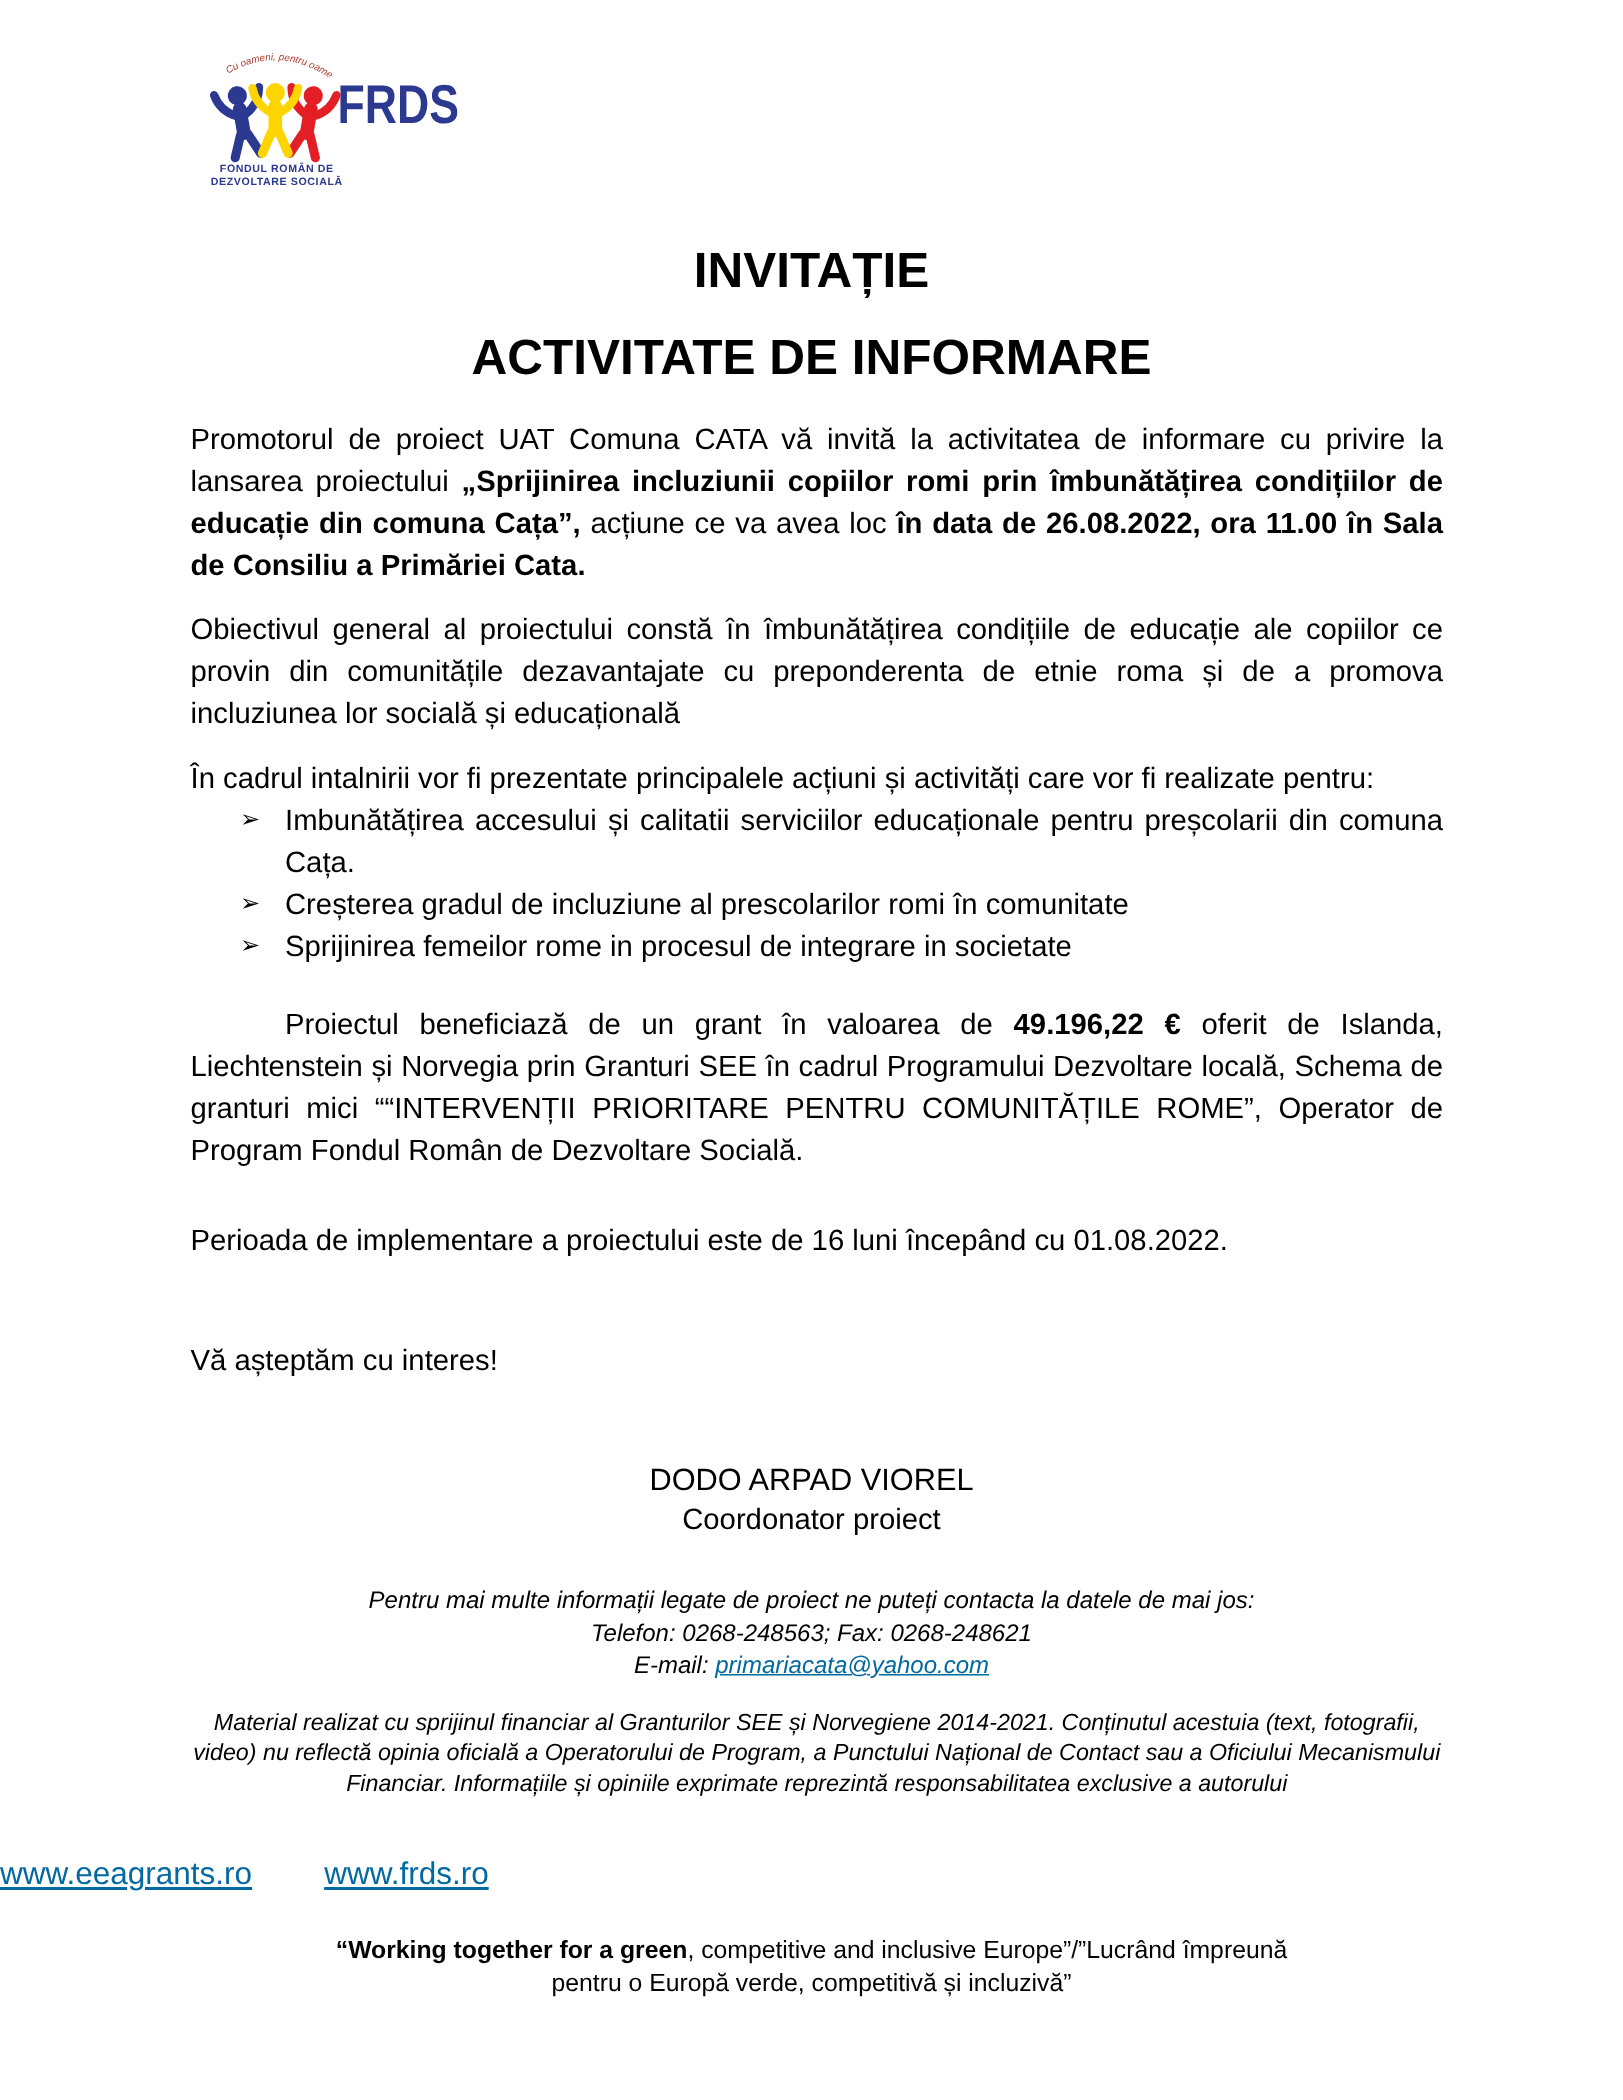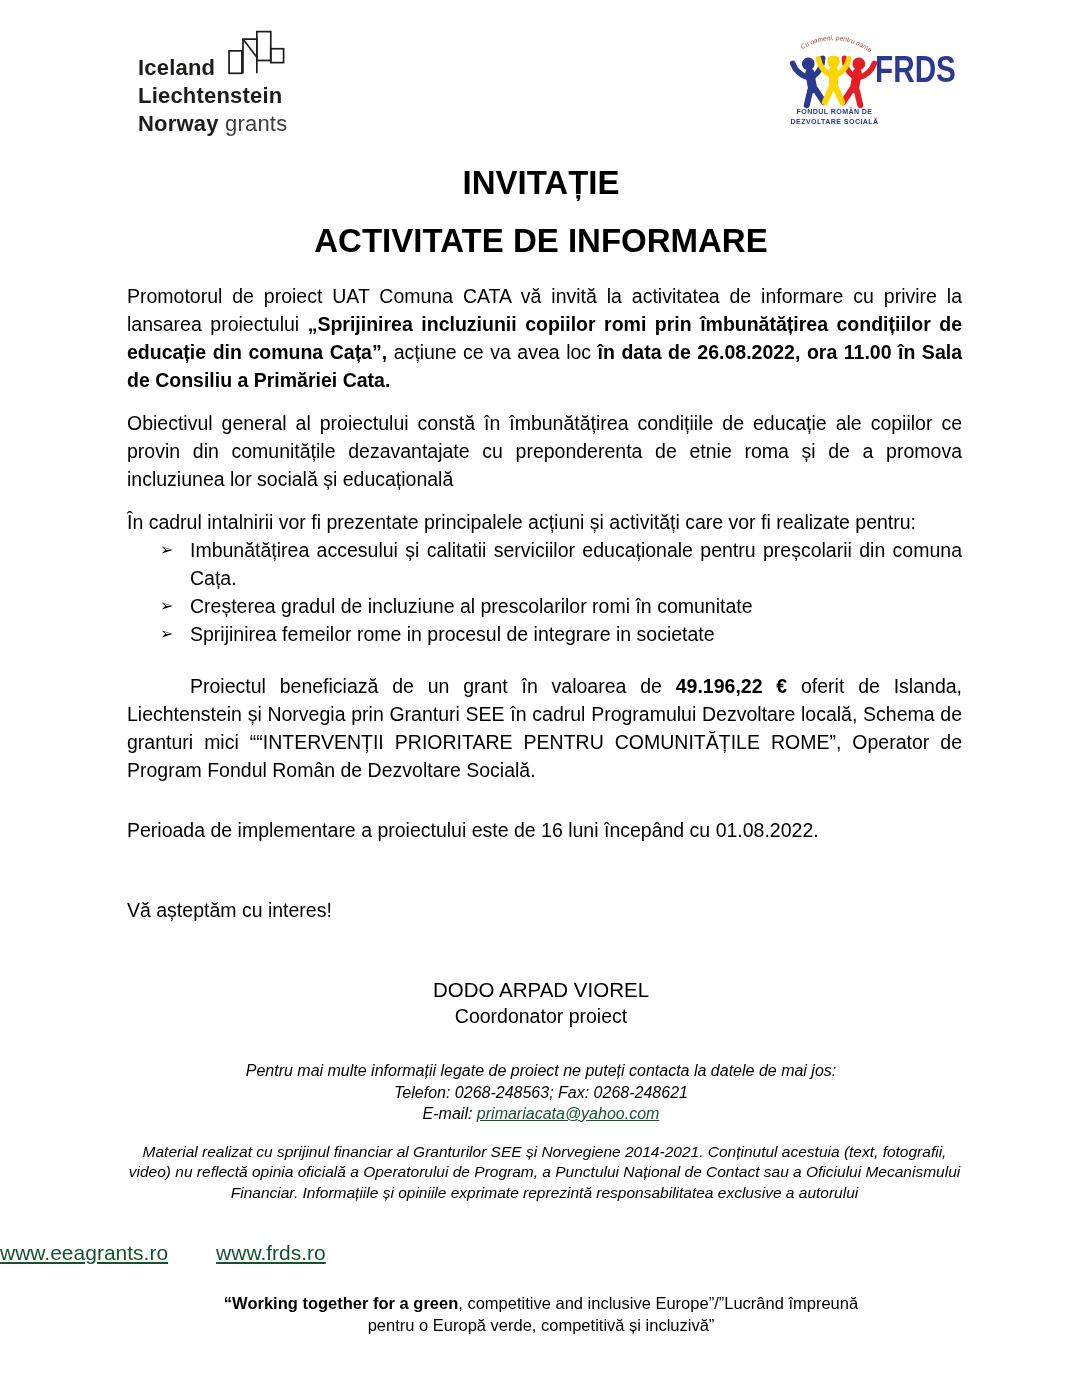--- a/index.html
+++ b/index.html
@@ -35,53 +35,35 @@
   ul.arrow-list .li-text { flex: 1; text-align: justify; }
   .p4 { margin-top: 24px !important; text-indent: 63px; }
   .p5 { margin-top: 32px !important; }
   .closing { margin-top: 52px !important; text-align: left !important; }
   
   .signature { text-align: center; margin-top: 52px; }
   .sig-name { font-size: 20.5px; line-height: 27px; }
   .sig-role { font-size: 19.5px; line-height: 27px; }
   
   .contact { text-align: center; font-style: italic; font-size: 16px; line-height: 21.5px; margin-top: 30px; }
-  a.link { color: #14532d; text-decoration: underline; cursor: pointer; }
+  a.link { color: #0369a1; text-decoration: underline; cursor: pointer; }
   .disclaimer {
     text-align: center; font-style: italic; font-size: 15.5px; line-height: 20.5px;
     margin: 17px 118px 0 125px;
   }
   .weblinks { display: flex; justify-content: flex-start; gap: 48px; margin-top: 38px; font-size: 21px; }
   .quote { text-align: center; font-size: 16.5px; line-height: 22px; margin: 27px auto 0 auto; max-width: 680px; }
 </style>
 </head>
 <body>
 
 <div class="page">
 
   <div class="header">
 
-    <div class="eea-logo">
-      <span class="eea-icon">
-        <svg width="62" height="46" viewBox="0 0 58 42">
-          <g fill="none" stroke="#1d1d1b" stroke-width="1.6">
-            <rect x="1" y="19" width="12" height="21"></rect>
-            <polyline points="14,40 14,8 27,8 27,40"></polyline>
-            <line x1="14" y1="8" x2="27" y2="25"></line>
-            <rect x="27" y="1" width="13" height="27"></rect>
-            <rect x="40" y="17" width="12" height="13"></rect>
-          </g>
-        </svg>
-      </span>
-      <div class="eea-lines">
-        <div>Iceland</div>
-        <div>Liechtenstein</div>
-        <div><span>Norway</span> <span class="grants">grants</span></div>
-      </div>
-    </div>
 
     <div class="frds-logo">
       <svg width="172" height="100" viewBox="0 0 170 98">
         <defs>
           <path id="arcPath" d="M 10 21 Q 45 -2 80 21"></path>
           <g id="person" fill="none" stroke="currentColor" stroke-linecap="round">
             <circle cx="0" cy="0" r="6.3" fill="currentColor" stroke="none"></circle>
             <path d="M0 9 L0 25" stroke-width="9"></path>
             <path d="M-3 13 Q-13 8 -15 -3" stroke-width="5.5"></path>
             <path d="M3 13 Q13 8 15 -3" stroke-width="5.5"></path>

